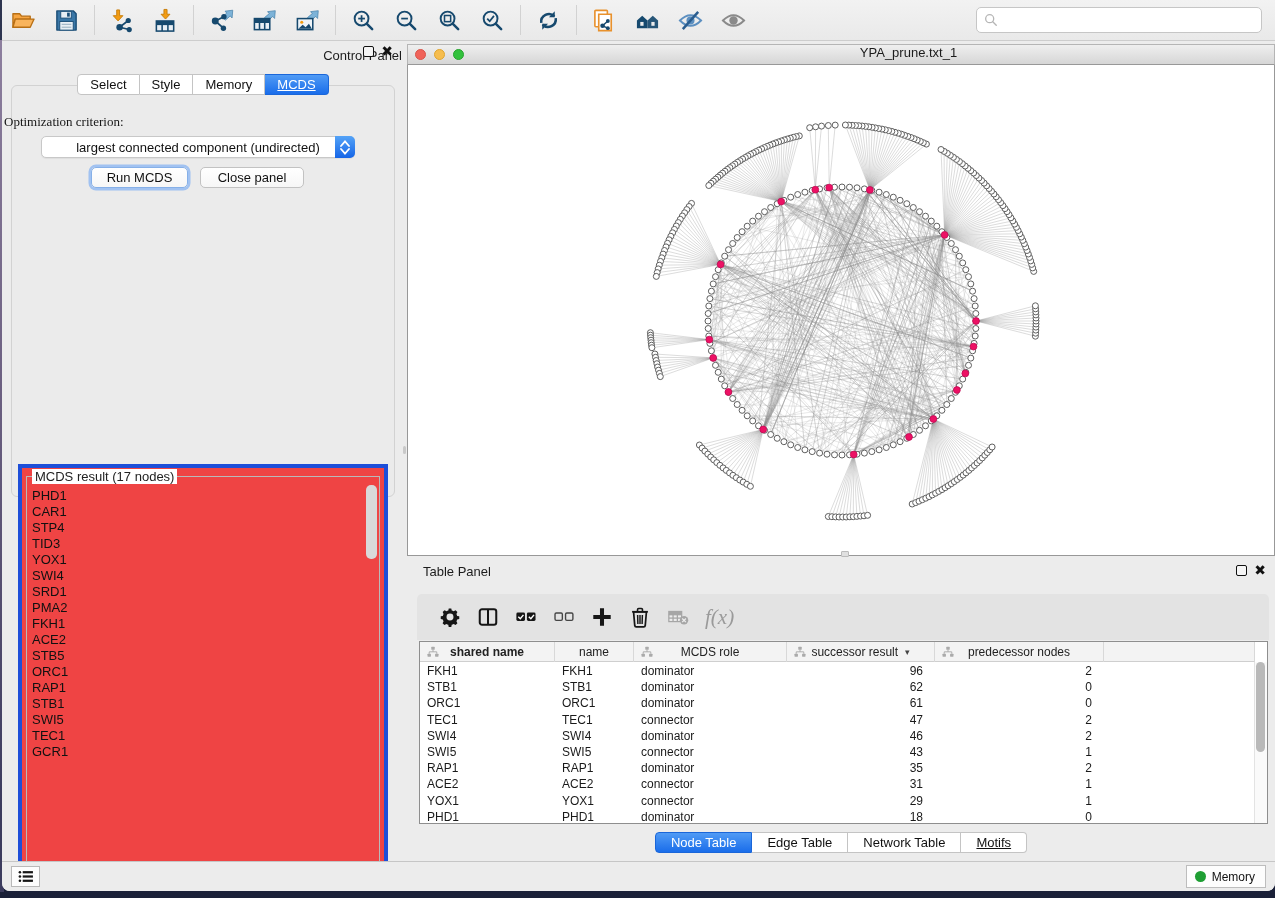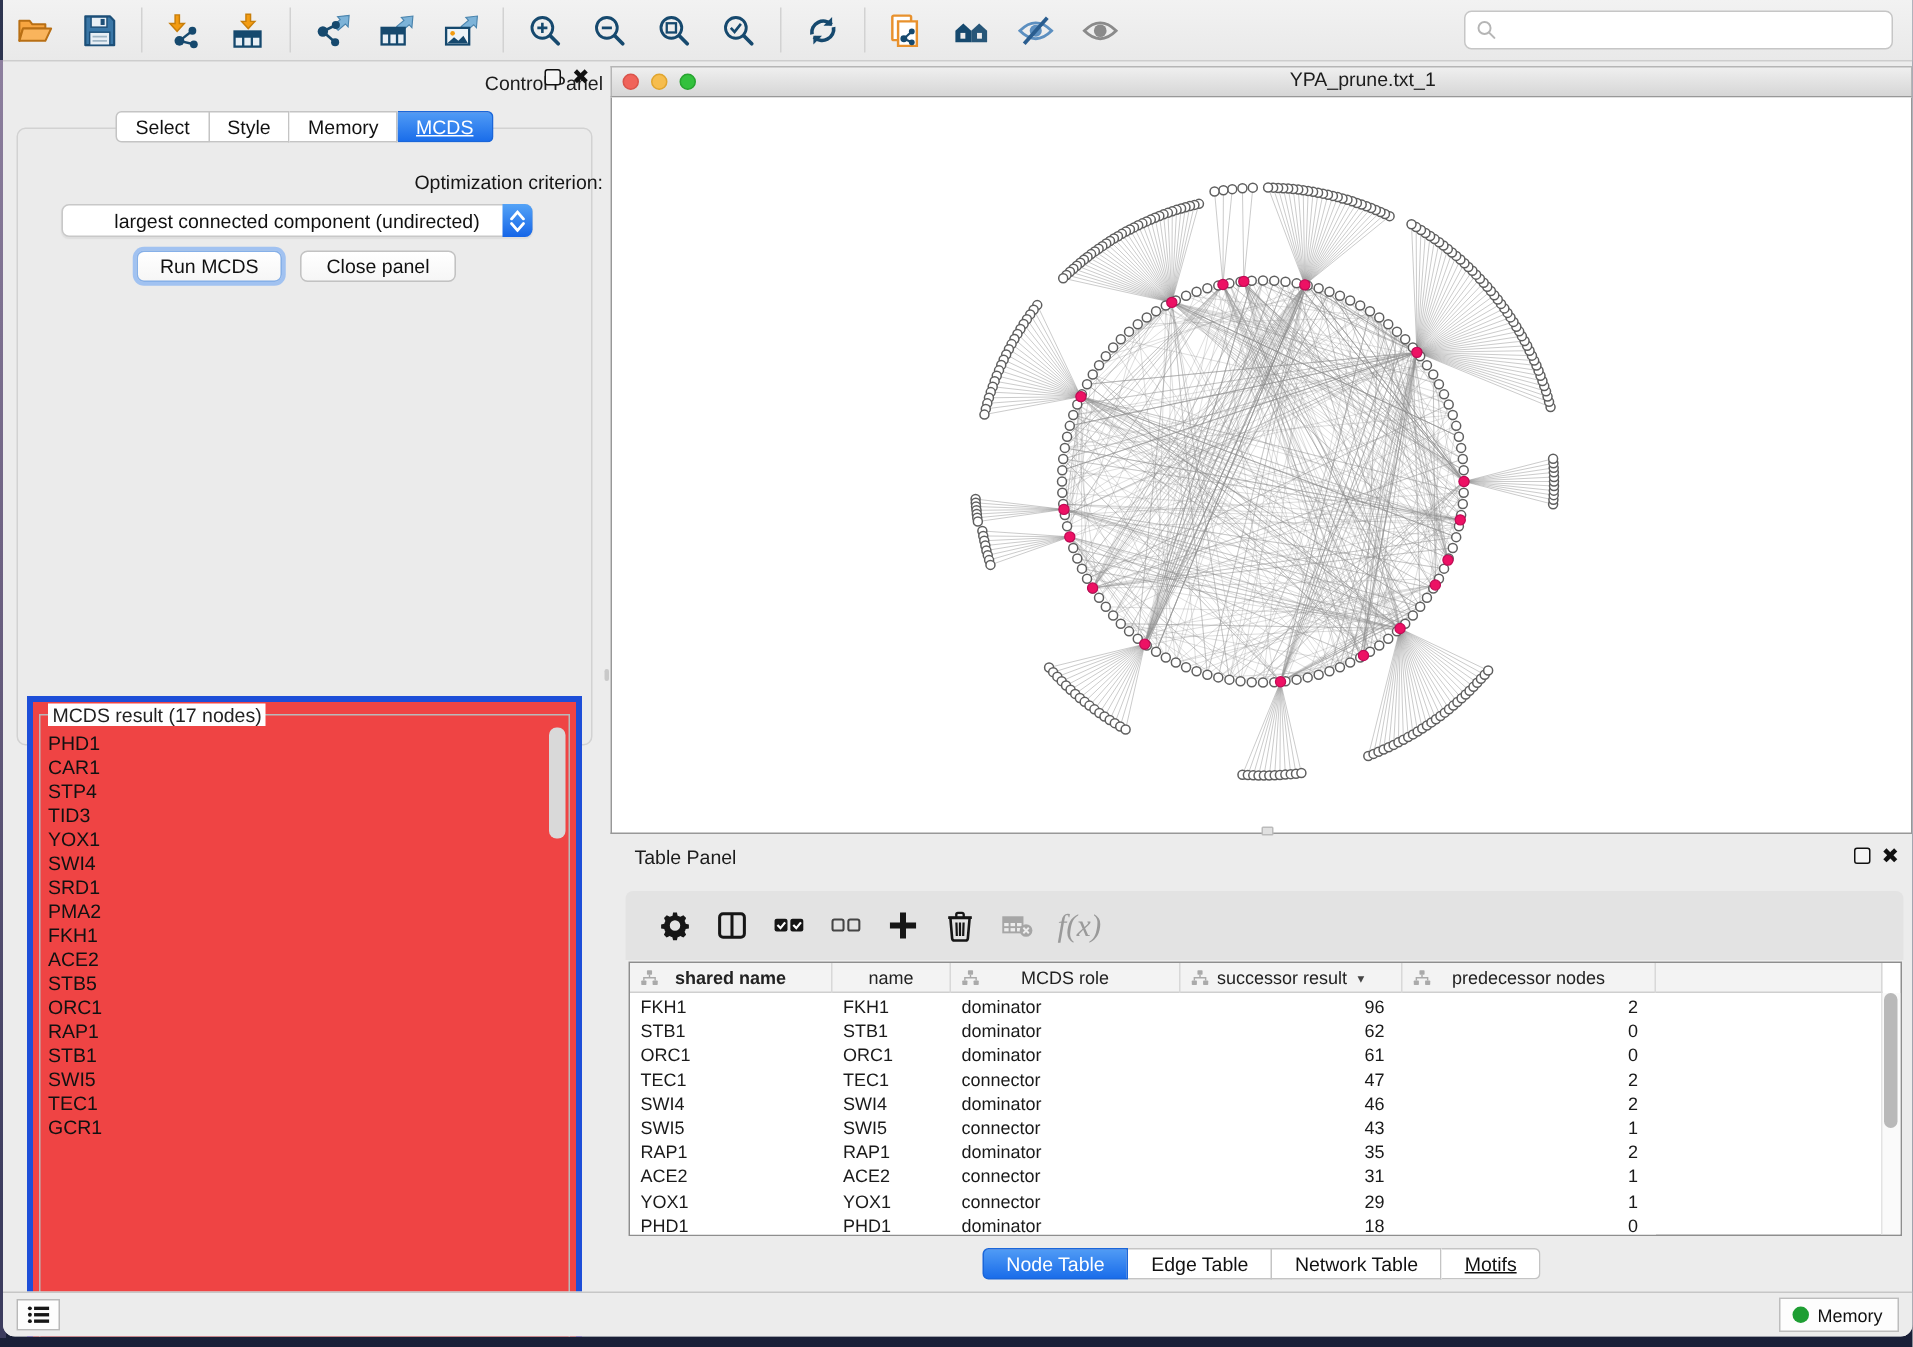--- a/index.html
+++ b/index.html
@@ -38,21 +38,21 @@
   #control-panel { position:absolute; left:2px; top:42px; width:398px; height:819px; }
   #control-panel .panel-titlebar { padding-left:12px;justify-content:flex-end; }
   #cp-tabs { position:absolute; left:0; top:32px; width:100%; display:flex; justify-content:center; z-index:3; }
   .seg-tab { height:21px; font-size:13px; padding:0 12px; background:#fff;
     border:1px solid #c4c4c4; border-left:none; display:flex; align-items:center; color:#111; }
   .seg-tab:first-child { border-left:1px solid #c4c4c4; border-radius:4px 0 0 4px; }
   .seg-tab:last-child { border-radius:0 4px 4px 0;text-decoration:underline; }
   .seg-tab.selected { background:linear-gradient(180deg,#509bf5,#1a6dea); border-color:#1a66d9; color:#fff; }
   #cp-pane { position:absolute; left:7px; top:43px; width:384px; height:412px;
     background:#ebebeb; border:1px solid #d2d2d2; border-radius:6px; }
-  #opt-label { position:absolute; left:0; top:72px; width:100%; text-align:right; font-size:13px; color:#161616; }
+  #opt-label { position:absolute; left:0; top:72px; width:100%; text-align:left; font-size:13px; color:#161616;font-family:Liberation Serif, serif; }
   #opt-select { position:absolute; left:37px; top:94px; width:314px; height:22px; background:#fff;
     border:1px solid #c8c8c8; border-radius:5px; display:flex; align-items:center; justify-content:center;
     font-size:13px; color:#111; box-shadow:0 1px 1px rgba(0,0,0,.06); }
   #opt-stepper { position:absolute; right:-1px; top:-1px; width:20px; height:22px; border-radius:0 5px 5px 0;
     background:linear-gradient(180deg,#54a3f7,#1565e7); display:flex; flex-direction:column;
     align-items:center; justify-content:center; gap:1px; }
   #opt-stepper svg { width:10px; height:7px; }
   .cp-btn { position:absolute; top:125px; height:21px; background:linear-gradient(180deg,#ffffff,#f6f6f6);
     border:1px solid #c2c2c2; border-radius:5px; font-size:13px; color:#111;
     display:flex; align-items:center; justify-content:center; }

